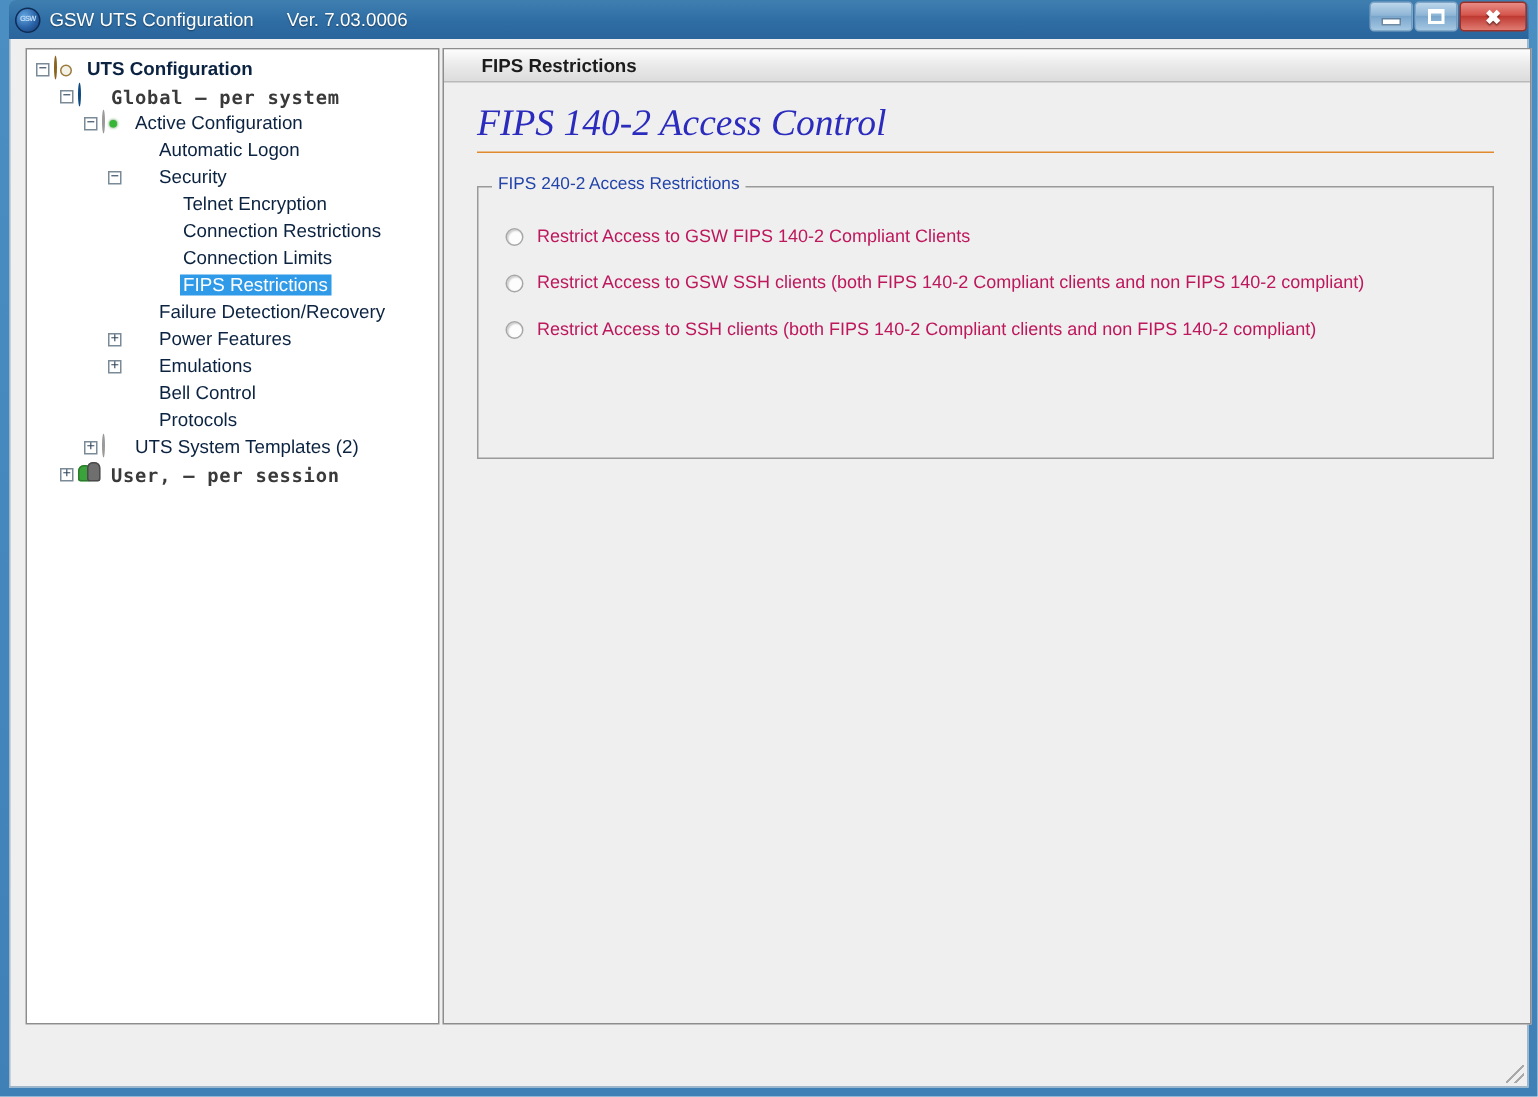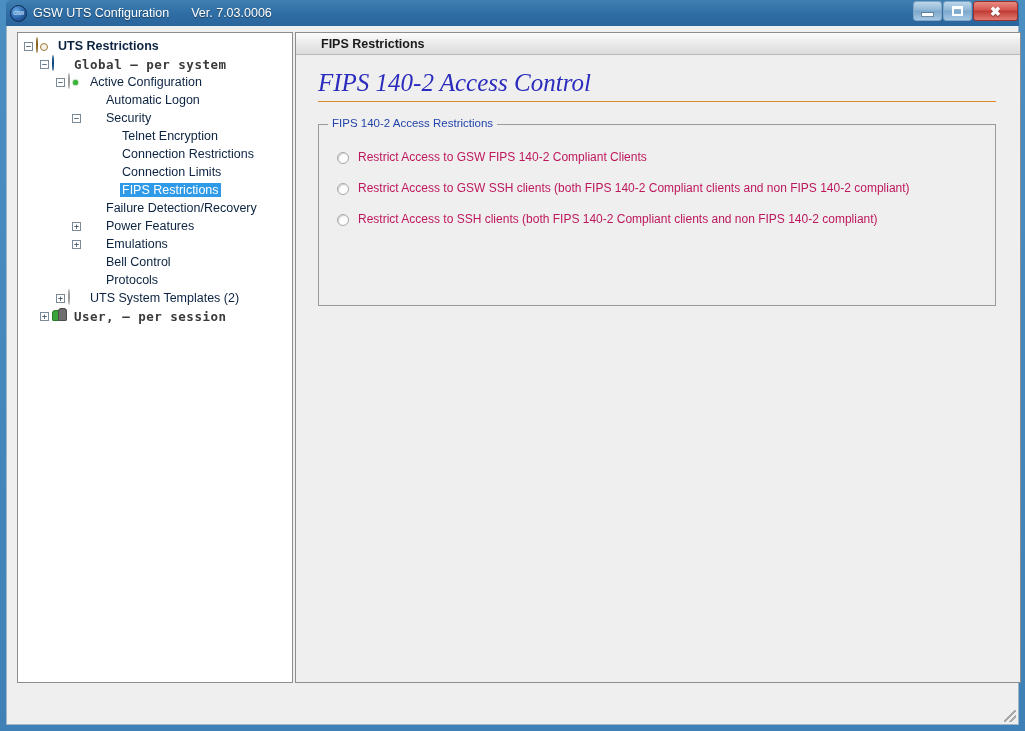--- a/index.html
+++ b/index.html
@@ -296,21 +296,21 @@
       </div>
     </div>
   </div>
 
   <div class="client">
 
     <div class="tree-panel" id="tree">
         <div class="trow" style="padding-left: 4px;">
           <span class="tbox">−</span>
           <span class="tico"><span class="ic-gear-orange"></span></span>
-          <span class="tlabel bold">UTS Restrictions</span>
+          <span class="tlabel bold">UTS Configuration</span>
         </div>
         <div class="trow" style="padding-left: 20px;">
           <span class="tbox">−</span>
           <span class="tico"><span class="ic-globe"></span></span>
           <span class="tlabel mono">Global  –  per system</span>
         </div>
         <div class="trow" style="padding-left: 36px;">
           <span class="tbox">−</span>
           <span class="tico"><span class="ic-gear-grey dot"></span></span>
           <span class="tlabel">Active Configuration</span>
@@ -385,21 +385,21 @@
     <div class="content-panel">
       <div class="panel-header">
         <span class="hico"><span class="ic-gear-dark"></span></span>
         <span class="panel-header-title">FIPS Restrictions</span>
       </div>
 
       <div class="page-title">FIPS 140-2 Access Control</div>
       <div class="title-rule"></div>
 
       <div class="groupbox">
-        <span class="groupbox-legend">FIPS 140-2 Access Restrictions</span>
+        <span class="groupbox-legend">FIPS 240-2 Access Restrictions</span>
         <div class="radio-list" id="radios">
             <div class="radio-row">
               <span class="radio-mark"></span>
               <span class="radio-label">Restrict Access to GSW FIPS 140-2 Compliant Clients</span>
             </div>
             <div class="radio-row">
               <span class="radio-mark"></span>
               <span class="radio-label">Restrict Access to GSW SSH clients (both FIPS 140-2 Compliant clients and non FIPS 140-2 compliant)</span>
             </div>
             <div class="radio-row">

